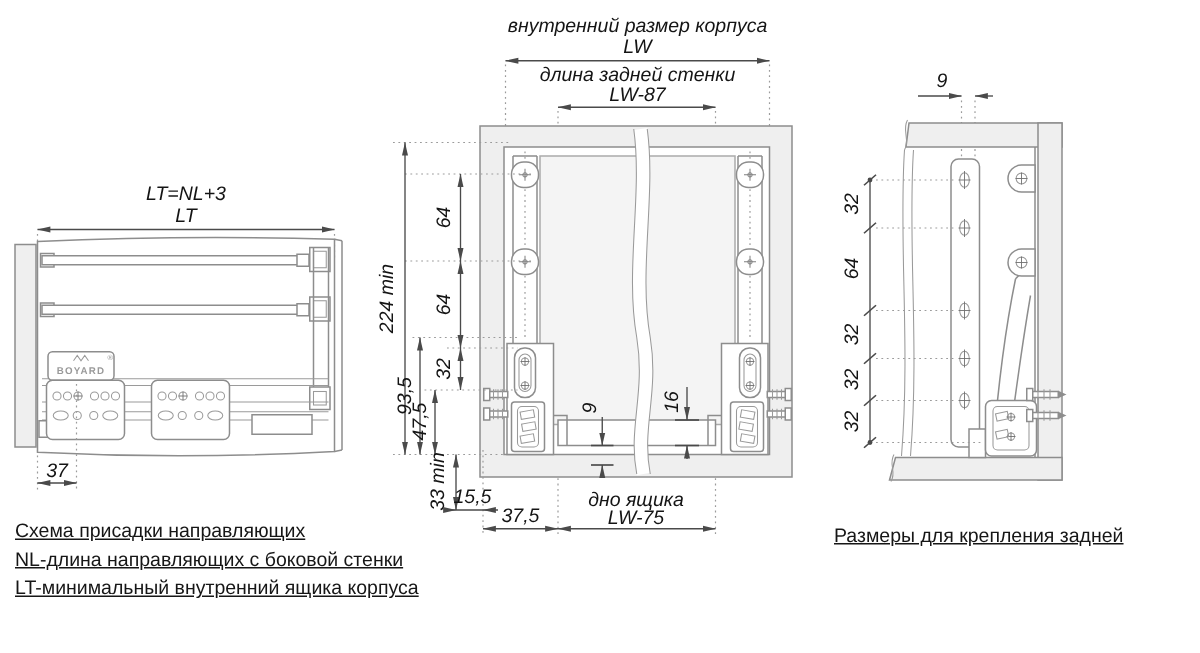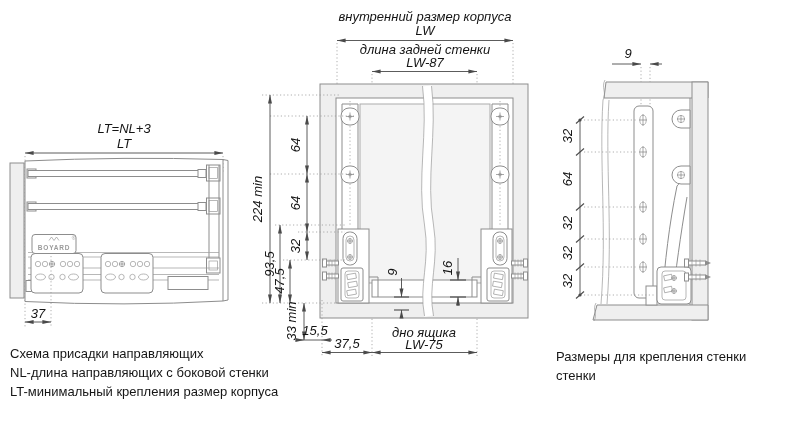--- a/index.html
+++ b/index.html
@@ -1,19 +1,19 @@
 <!DOCTYPE html>
 <html><head>
 <meta charset="utf-8">
 <style>
   html,body{margin:0;padding:0;background:#fff;}
   .stage{position:relative;width:800px;height:435px;background:#fff;overflow:hidden;
          font-family:"Liberation Sans",sans-serif;}
   .stage svg{position:absolute;left:0;top:0;}
-  .caption{position:absolute;font-size:13px;line-height:19px;color:#161616;}
+  .caption{position:absolute;font-size:13px;line-height:19px;color:#161616;text-decoration:underline;}
   svg text{font-family:"Liberation Sans",sans-serif;font-style:italic;font-size:13px;
            fill:#141414;text-anchor:middle;}
   svg text.brand-txt{font-style:normal;font-weight:bold;font-size:6.5px;letter-spacing:.8px;fill:#9a9a9a;}
   svg text.reg{font-style:normal;font-size:5px;fill:#9a9a9a;}
   .ln{stroke:#8d8d8d;fill:none;stroke-width:1;}
   .lnf{stroke:#8d8d8d;fill:#fff;stroke-width:1;}
   .wall{fill:#efefef;stroke:#8d8d8d;stroke-width:1;}
   .panel{fill:#f4f4f4;stroke:#ababab;stroke-width:1;}
   .thin{stroke:#9a9a9a;fill:none;stroke-width:.7;}
   .thinf{stroke:#9a9a9a;fill:#fff;stroke-width:.7;}
@@ -310,21 +310,20 @@
       <text x="572" y="223" transform="rotate(-90 572 223)">32</text>
       <text x="572" y="253" transform="rotate(-90 572 253)">32</text>
       <text x="572" y="281" transform="rotate(-90 572 281)">32</text>
     </g>
   </g>
 </svg>
 
 <div class="caption" style="left:10px; top:344px; width:320px;">
   <div>Схема присадки направляющих</div>
   <div>NL-длина направляющих с боковой стенки</div>
-  <div>LT-минимальный крепления размер корпуса</div>
+  <div>LT-минимальный внутренний ящика корпуса</div>
 </div>
 
 <div class="caption" style="left:556px; top:347px; width:240px;">
-  <div>Размеры для крепления стенки</div>
-  <div>стенки</div>
+  <div>Размеры для крепления задней</div>
 </div>
 
 </div>
 
 </body></html>

